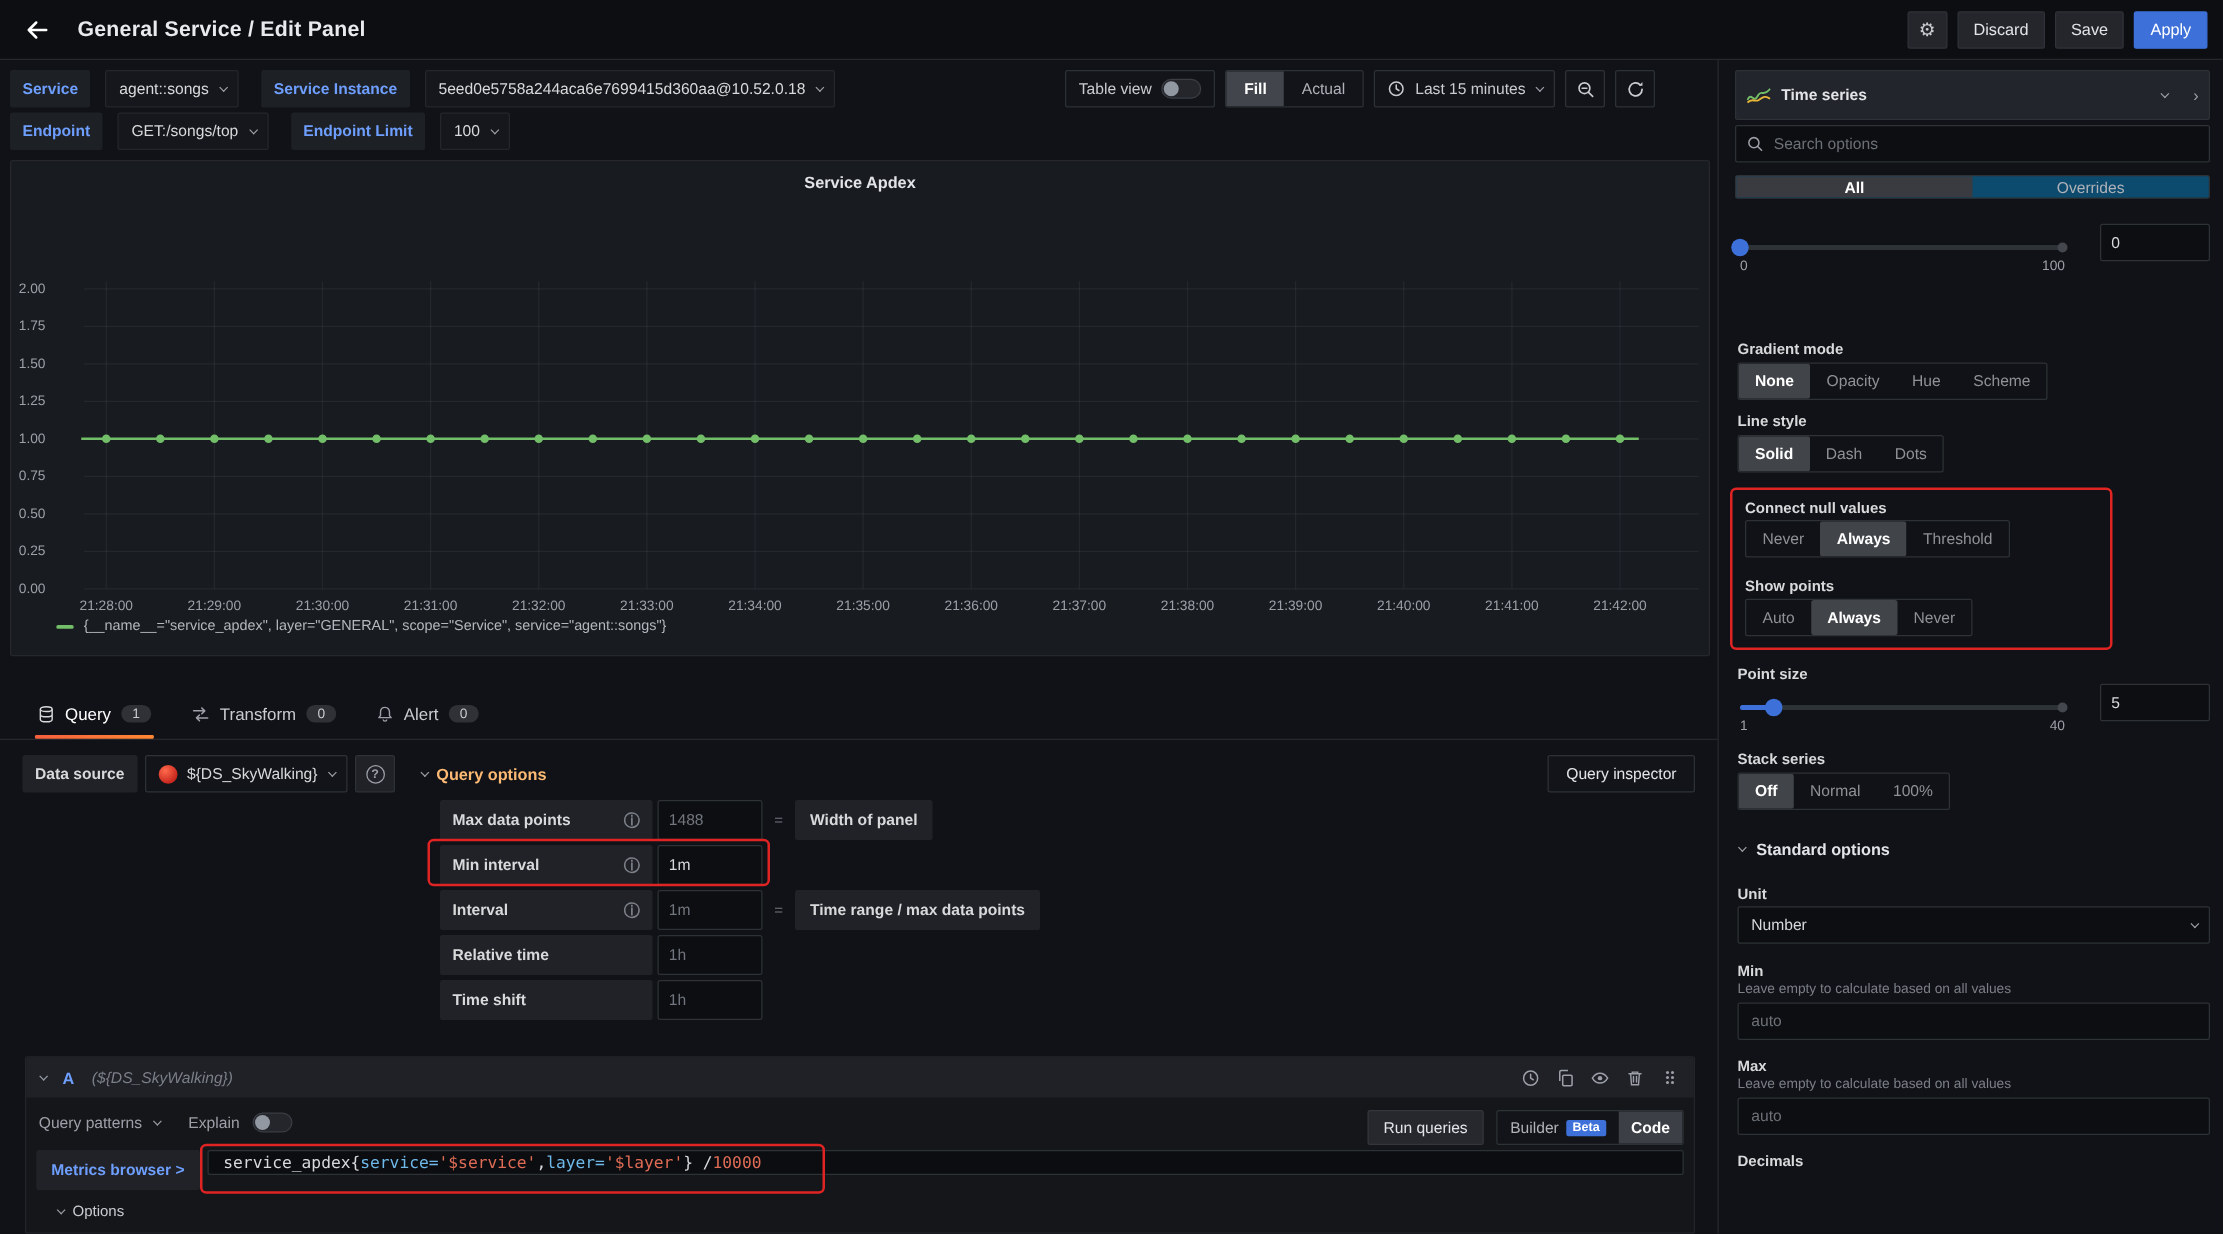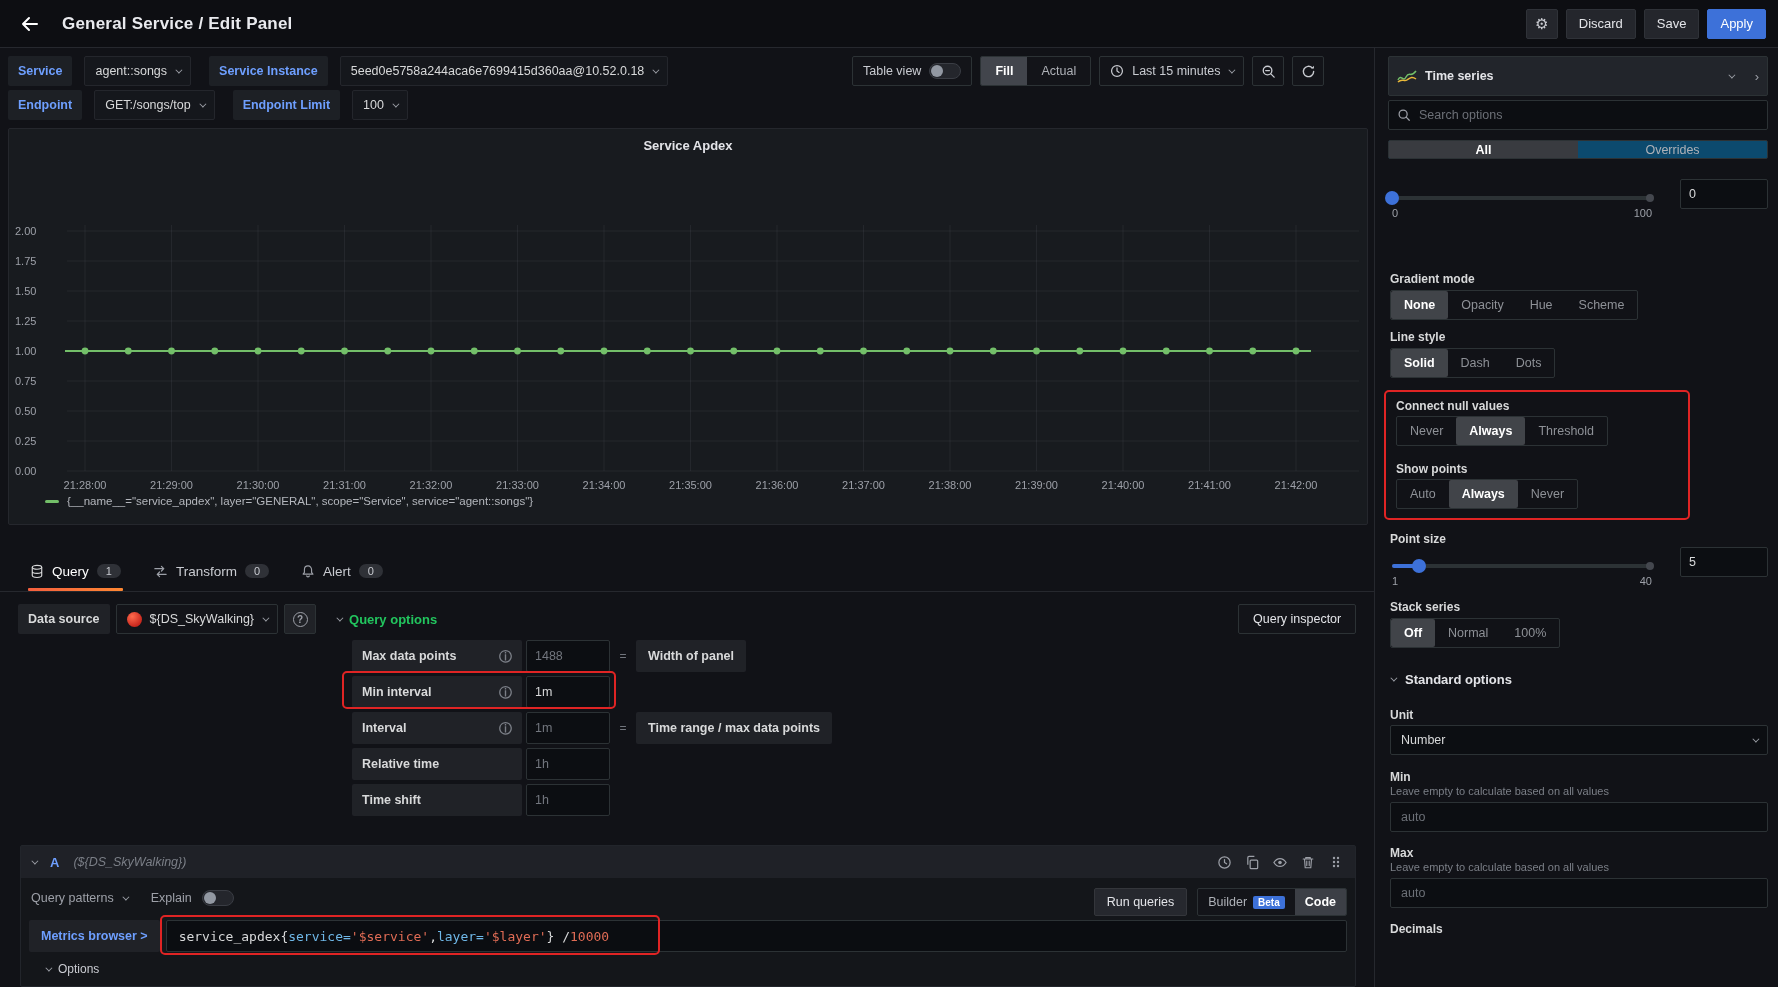--- a/index.html
+++ b/index.html
@@ -81,21 +81,21 @@
   .chip-label { height:30px; padding:0 10px; display:flex; align-items:center; background:#202227;
     border-radius:2px; font-size:12.5px; font-weight:600; color:#d8d9da; }
   .ds-select { height:30px; padding:0 10px; display:flex; align-items:center; gap:8px;
     background:#131419; border:1px solid #2c3235; border-radius:2px; font-size:12.5px; cursor:pointer; }
   .sw-logo { width:15px; height:15px; border-radius:50%; background:radial-gradient(circle at 35% 30%, #ff6a4d, #c9281e 70%); }
   .help-box { width:32px; height:30px; background:#202227; border:1px solid #2c3235; border-radius:2px;
     display:flex; align-items:center; justify-content:center; color:#9da0a8; cursor:pointer; }
   .qmark { width:15px; height:15px; border:1.4px solid #9da0a8; border-radius:50%; font-size:10px;
     display:flex; align-items:center; justify-content:center; font-weight:700; }
   #qopts-header { display:flex; align-items:center; gap:8px; margin-left:14px; cursor:pointer; }
-  #qopts-header .lbl { color:#22c55e; font-size:13px; font-weight:600; }
+  #qopts-header .lbl { color:#fdba74; font-size:13px; font-weight:600; }
   #query-inspector { position:absolute; left:1238px; top:604px; height:30px; padding:0 14px;
     border:1px solid #2c3235; border-radius:2px; background:#131419; display:flex; align-items:center;
     color:#e3e4e8; font-size:12.5px; cursor:pointer; }
 
   
   #qopts { position:absolute; left:352px; top:640px; display:flex; flex-direction:column; gap:4px; }
   .qrow { display:flex; gap:4px; height:32px; }
   .q-label { width:170px; background:#202227; border-radius:2px; display:flex; align-items:center;
     justify-content:space-between; padding:0 10px; font-size:12.5px; font-weight:600; color:#d8d9da; }
   .q-input { width:84px; height:32px; background:#0c0e12; border:1px solid #2c3235; border-radius:2px;
@@ -121,21 +121,21 @@
   #run-row { position:absolute; right:8px; top:42px; display:flex; gap:10px; }
   .btn-secondary { height:28px; padding:0 12px; border:1px solid #34363b; border-radius:2px; background:#26282e;
     display:flex; align-items:center; color:#e3e4e8; font-size:12.5px; cursor:pointer; }
   #builder-code { display:flex; height:28px; border:1px solid #2c3235; border-radius:2px; overflow:hidden; background:#131419; }
   #builder-code > span { padding:0 10px; display:flex; align-items:center; gap:6px; color:#aeb1b7; font-size:12.5px; cursor:pointer; }
   #builder-code > span.active { background:#3c3f46; color:#fff; font-weight:600; }
   .beta-chip { background:#3d71d9; color:#fff; border-radius:2px; font-size:10px; padding:1px 5px; font-weight:700; }
   #metrics-row { position:absolute; left:8px; top:74px; right:8px; display:flex; gap:6px; }
   #metrics-browser { height:32px; padding:0 12px; background:#202227; border-radius:2px; display:flex;
     align-items:center; color:#6e9fff; font-size:12.5px; font-weight:600; cursor:pointer; white-space:nowrap; }
-  #expr-box { flex:1; height:32px; background:#0b0d11; border:1px solid #2c3235; border-radius:2px;
+  #expr-box { flex:1; height:20px; background:#0b0d11; border:1px solid #2c3235; border-radius:2px;
     display:flex; align-items:center; padding:0 12px; font-family:"DejaVu Sans Mono",monospace; font-size:13px; }
   .tok-plain { color:#d8d9da; } .tok-key { color:#6fb8e8; } .tok-string { color:#e06c55; } .tok-number { color:#e06c55; }
   #options-row { position:absolute; left:24px; top:116px; display:flex; align-items:center; gap:8px; }
   #options-row .lbl { color:#c9cbd1; font-size:12px; }
 
   
   #v-divider { position:absolute; left:1374px; top:48px; width:1px; height:939px; background:#26282e; }
 
   
   .sb-label { position:absolute; font-size:12px; font-weight:600; color:#d8d9da; }

